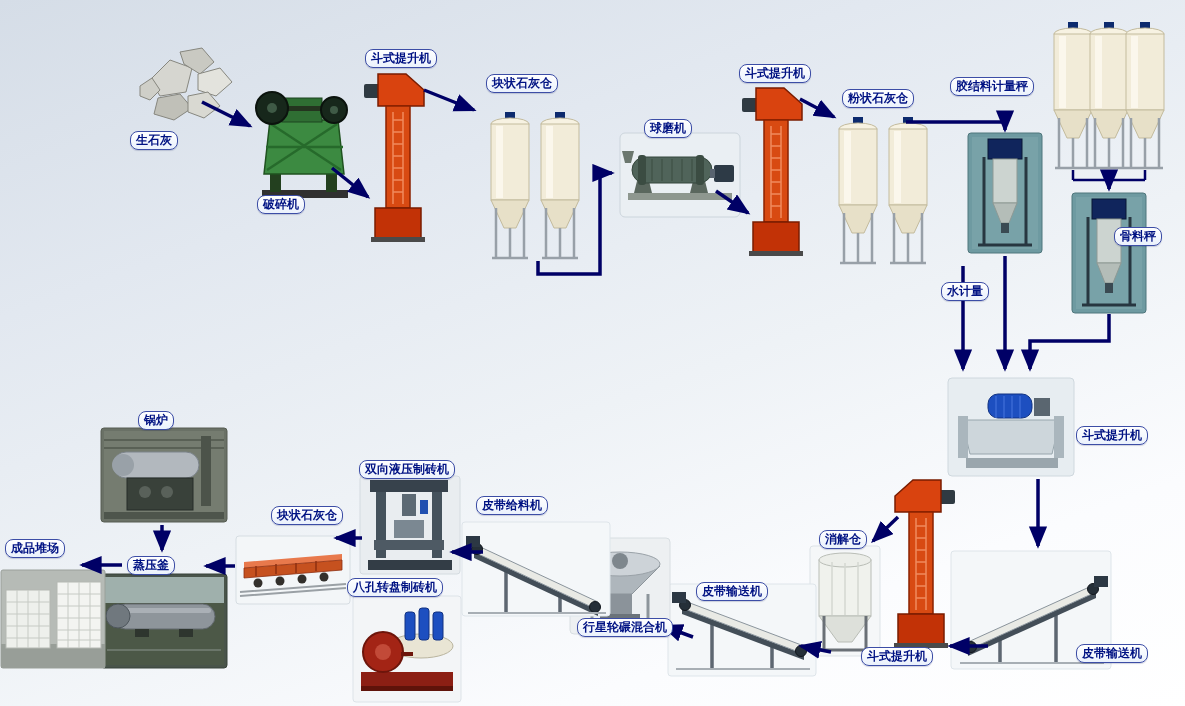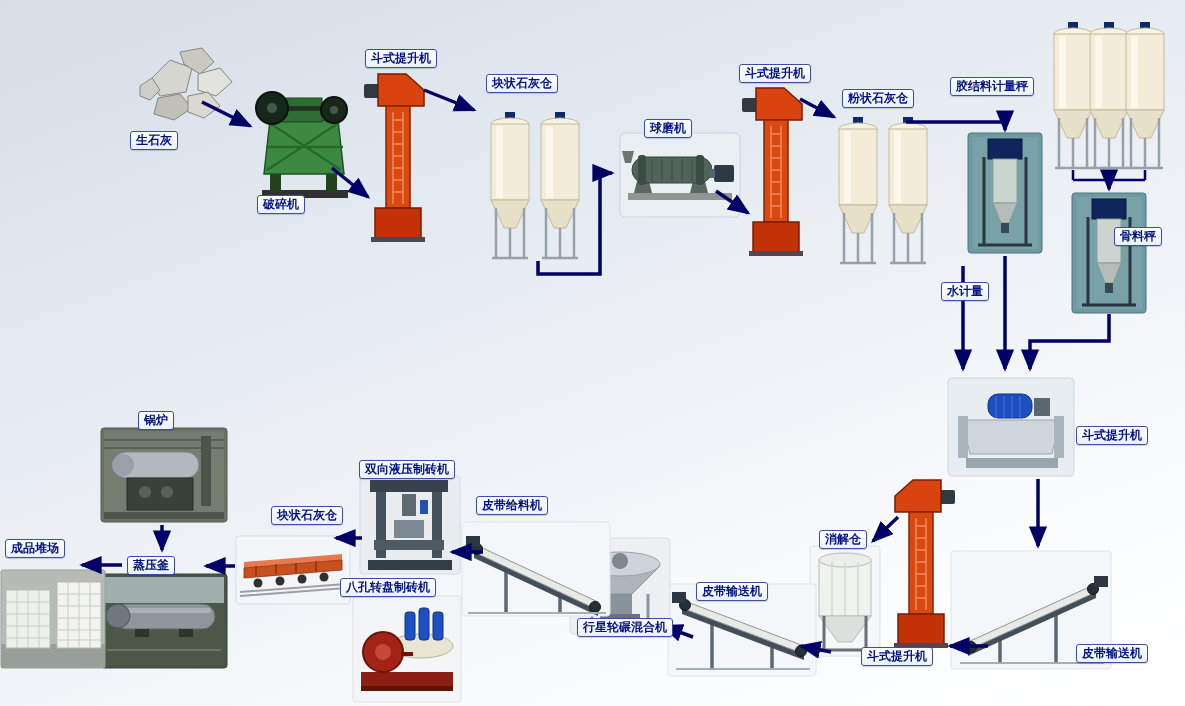--- a/index.html
+++ b/index.html
@@ -5,21 +5,21 @@
   html,body{margin:0;padding:0;background:#ffffff;}
   #stage{
     position:relative;width:1185px;height:706px;overflow:hidden;
     background:linear-gradient(160deg,#d5dde7 0%,#e2e8f0 28%,#eef2f6 55%,#fbfcfe 80%,#ffffff 100%);
     font-family:"Liberation Sans",sans-serif;
   }
   #gfx{position:absolute;left:0;top:0;}
   .lbl{
     position:absolute;font-weight:bold;font-size:12px;line-height:15px;color:#001283;
     background:linear-gradient(180deg,#ffffff 0%,#eaf1fc 100%);
-    border:1px solid #3c4da6;border-radius:3px;padding:1px 5px;white-space:nowrap;
+    border:1px solid #3c4da6;border-radius:8px;padding:1px 5px;white-space:nowrap;
     box-shadow:0 1px 1px rgba(10,20,90,.18);
   }
 </style>
 </head>
 <body>
 
 <div id="stage">
 
   <svg id="gfx" width="1185" height="706" viewBox="0 0 1185 706">
     <defs>
@@ -304,18 +304,18 @@
   <div class="lbl" style="left:1114px;top:227px">骨料秤</div>
   <div class="lbl" style="left:941px;top:282px">水计量</div>
   <div class="lbl" style="left:1076px;top:426px">斗式提升机</div>
   <div class="lbl" style="left:1076px;top:644px">皮带输送机</div>
   <div class="lbl" style="left:861px;top:647px">斗式提升机</div>
   <div class="lbl" style="left:819px;top:530px">消解仓</div>
   <div class="lbl" style="left:696px;top:582px">皮带输送机</div>
   <div class="lbl" style="left:577px;top:618px">行星轮碾混合机</div>
   <div class="lbl" style="left:476px;top:496px">皮带给料机</div>
   <div class="lbl" style="left:359px;top:460px">双向液压制砖机</div>
-  <div class="lbl" style="left:340px;top:578px">八孔转盘制砖机</div>
+  <div class="lbl" style="left:347px;top:578px">八孔转盘制砖机</div>
   <div class="lbl" style="left:271px;top:506px">块状石灰仓</div>
   <div class="lbl" style="left:127px;top:556px">蒸压釜</div>
   <div class="lbl" style="left:138px;top:411px">锅炉</div>
   <div class="lbl" style="left:5px;top:539px">成品堆场</div>
 </div>
 
 </body></html>

